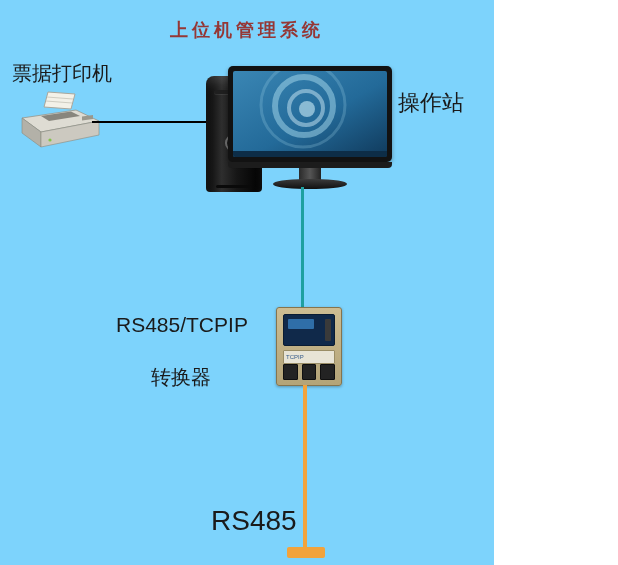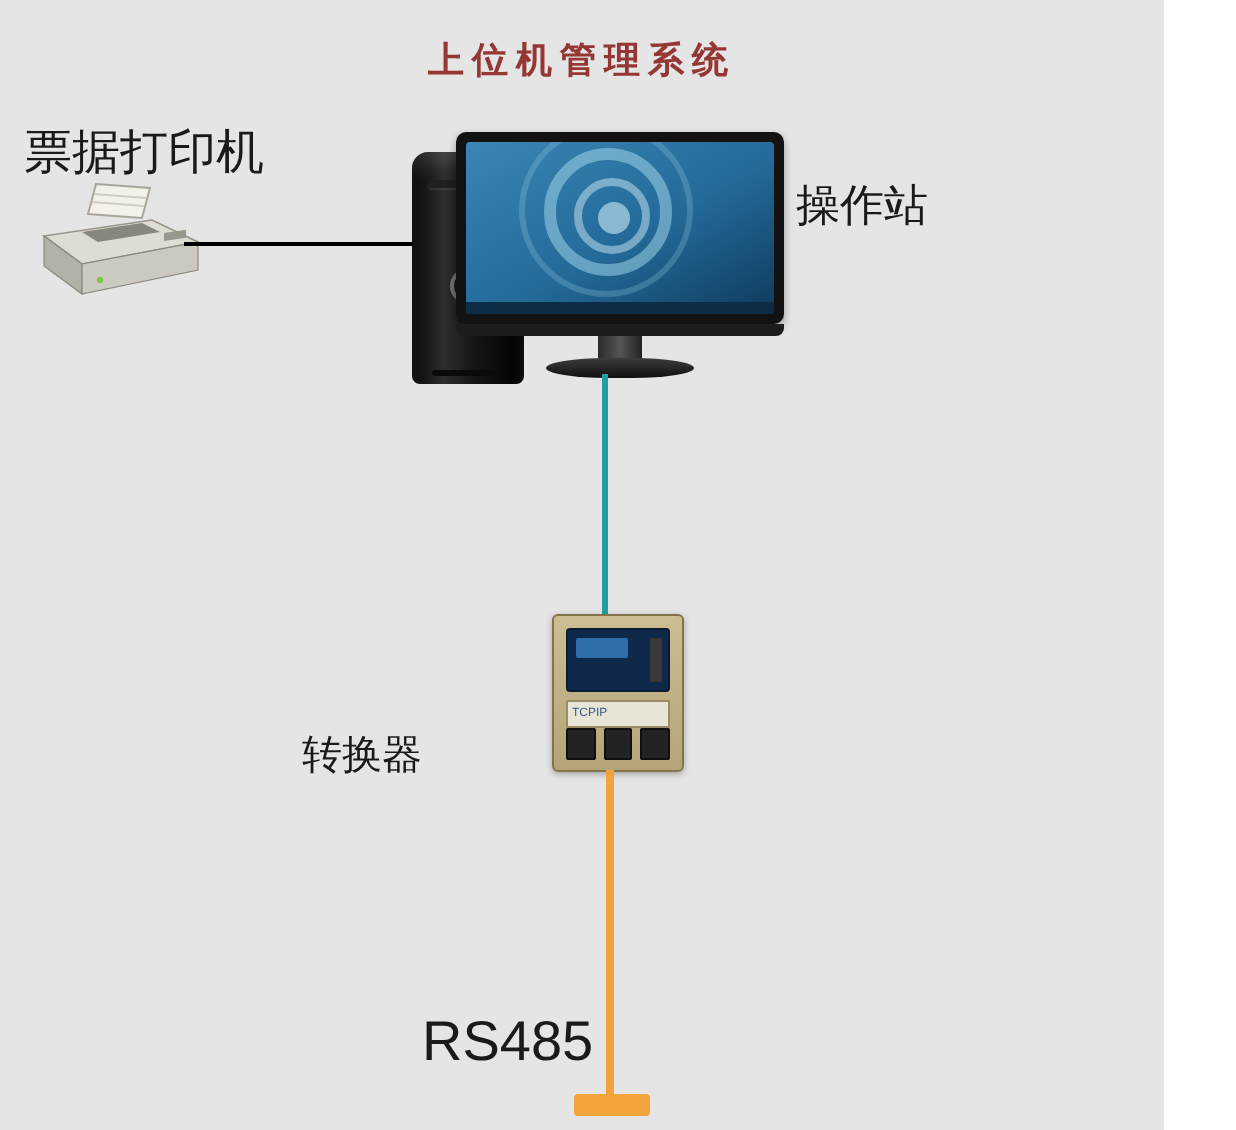--- a/index.html
+++ b/index.html
@@ -1,26 +1,26 @@
 <!DOCTYPE html>
 <html><head>
 <meta charset="utf-8">
 <style>
   html,body{margin:0;padding:0;background:#ffffff;}
   body{font-family:"Liberation Sans","DejaVu Sans",sans-serif;color:#000;}
-  .canvas{position:relative;width:582px;height:565px;background:#e5e5e5;overflow:hidden;}
+  .canvas{position:relative;width:494px;height:565px;background:#7dd3fc;overflow:hidden;}
 
   .diagram-title{
     position:absolute;top:18px;left:0;width:100%;
     text-align:center;font-size:18px;font-weight:bold;letter-spacing:4px;
     color:#953735;
   }
 
   .label{position:absolute;color:#1a1a1a;white-space:nowrap;}
-  .printer-label{left:12px;top:60px;font-size:24px;}
+  .printer-label{left:12px;top:60px;font-size:20px;}
   .workstation-label{left:398px;top:88px;font-size:22px;}
   .converter-label-1{left:116px;top:313px;font-size:21px;}
   .converter-label-2{left:151px;top:364px;font-size:20px;}
   .rs485-label{left:211px;top:505px;font-size:28px;}
 
   
   .line{position:absolute;}
   .line-printer-pc{left:92px;top:121px;width:118px;height:2px;background:#000;}
   .line-ethernet{left:301px;top:187px;width:3px;height:123px;background:#1fa0a0;}
   .line-rs485{left:303px;top:385px;width:4px;height:163px;background:#f2a33c;}
@@ -139,20 +139,21 @@
     </div>
     <div class="monitor-chin"></div>
     <div class="monitor-neck"></div>
     <div class="monitor-base"></div>
   </div>
 
   <div class="label workstation-label">操作站</div>
 
   <div class="line line-ethernet"></div>
 
+  <div class="label converter-label-1">RS485/TCPIP</div>
   <div class="label converter-label-2">转换器</div>
 
   <div class="converter">
     <div class="conv-screen">
       <div class="conv-screen-glow"></div>
       <div class="conv-btn"></div>
     </div>
     <div class="conv-label-strip">
       <span class="conv-label-text">TCPIP</span>
     </div>

